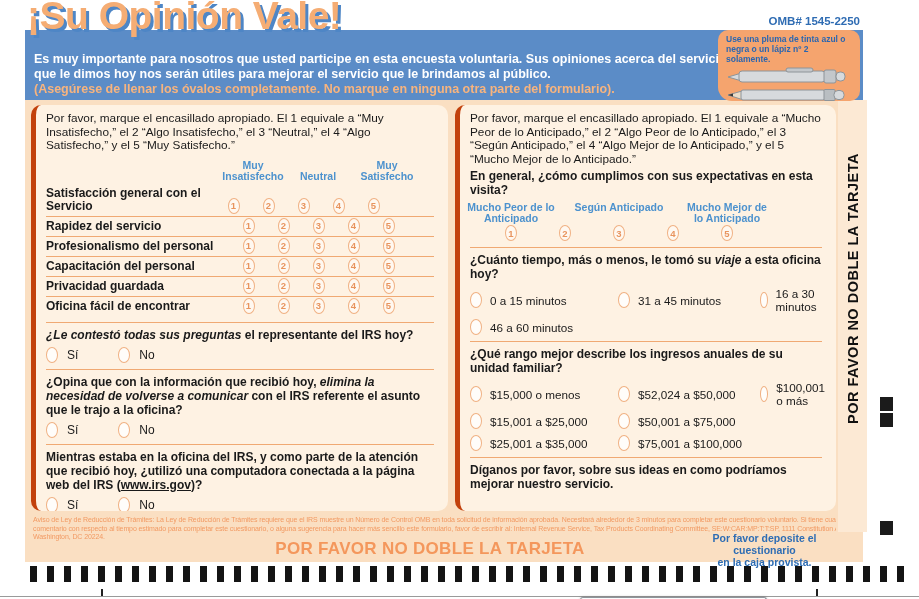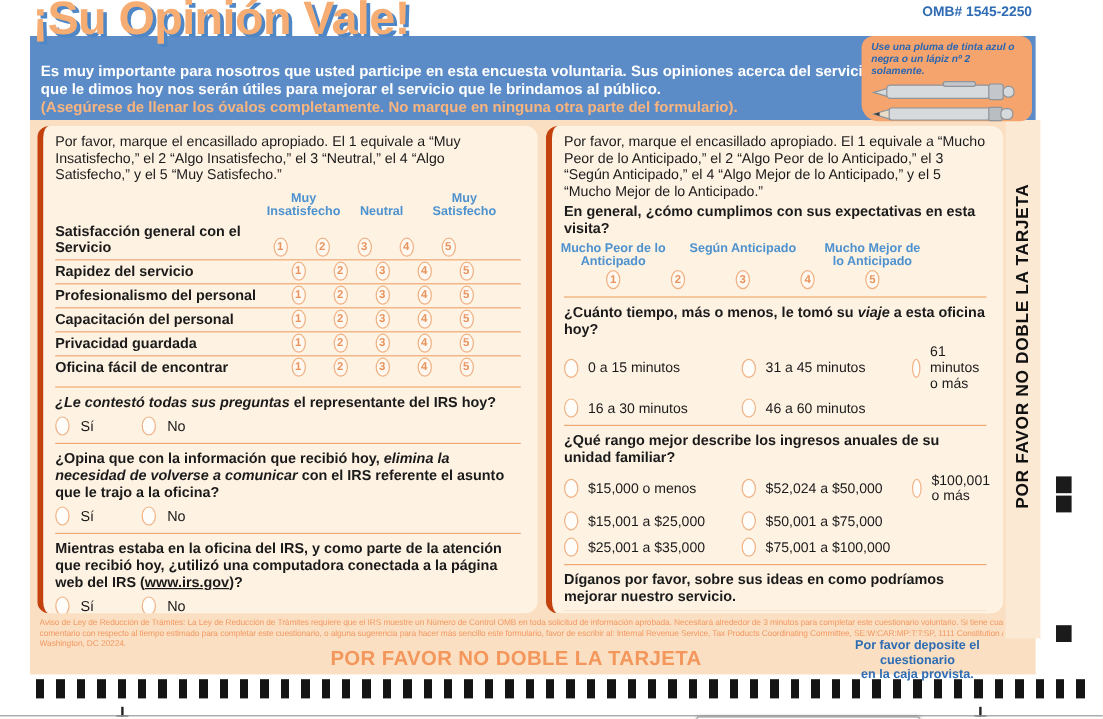--- a/index.html
+++ b/index.html
@@ -16,29 +16,29 @@
     color:#f5ad74; text-shadow:3px 3px 0 #4e86c6;
   }
   .banner {
     position:absolute; left:25px; top:30px; width:838px; height:70px;
     background:#5b8cc7;
   }
   .banner-copy { position:absolute; left:9px; top:22px; width:705px;
     font-size:12.5px; font-weight:700; color:#ffffff; line-height:15px; }
   .oval-note { color:#f8b47e; }
   .omb {
-    position:absolute; left:718px; top:4px; width:142px; text-align:right;
+    position:absolute; left:718px; top:15px; width:142px; text-align:right;
     font-size:11.5px; font-weight:700; color:#2f6cb3; z-index:6;
   }
   .pen-box {
     position:absolute; left:718px; top:30px; width:142px; height:71px;
     background:#f5a46e; border-radius:10px 10px 10px 14px; z-index:7;
     padding:4px 6px 0 8px;
   }
-  .pen-box .pen-note { font-size:8.5px; font-weight:700; color:#2b66b0; line-height:10px;font-style:italic; }
+  .pen-box .pen-note { font-size:8.5px; font-weight:700; color:#2b66b0; line-height:10px; }
   .pen-box svg { display:block; margin-top:1px; }
 
   
   .card {
     position:absolute; left:25px; top:100px; width:838px; height:462px;
     background:#fadfc2;
   }
   .panel {
     position:absolute; top:105px; background:#fef2e3;
     border-left:5px solid #c2410c; border-radius:10px;
@@ -392,24 +392,20 @@
       <div class="opt">
           <div class="oval empty"></div>
           <span>0 a 15 minutos</span>
         </div>
       <div class="opt">
           <div class="oval empty"></div>
           <span>31 a 45 minutos</span>
         </div>
       <div class="opt">
           <div class="oval empty"></div>
-          <span>61 minutos o más</span>
-        </div>
-      <div class="opt">
-          <div class="oval empty"></div>
           <span>16 a 30 minutos</span>
         </div>
       <div class="opt">
           <div class="oval empty"></div>
           <span>46 a 60 minutos</span>
         </div>
     </div>
   </div>
 
   <div class="q">

